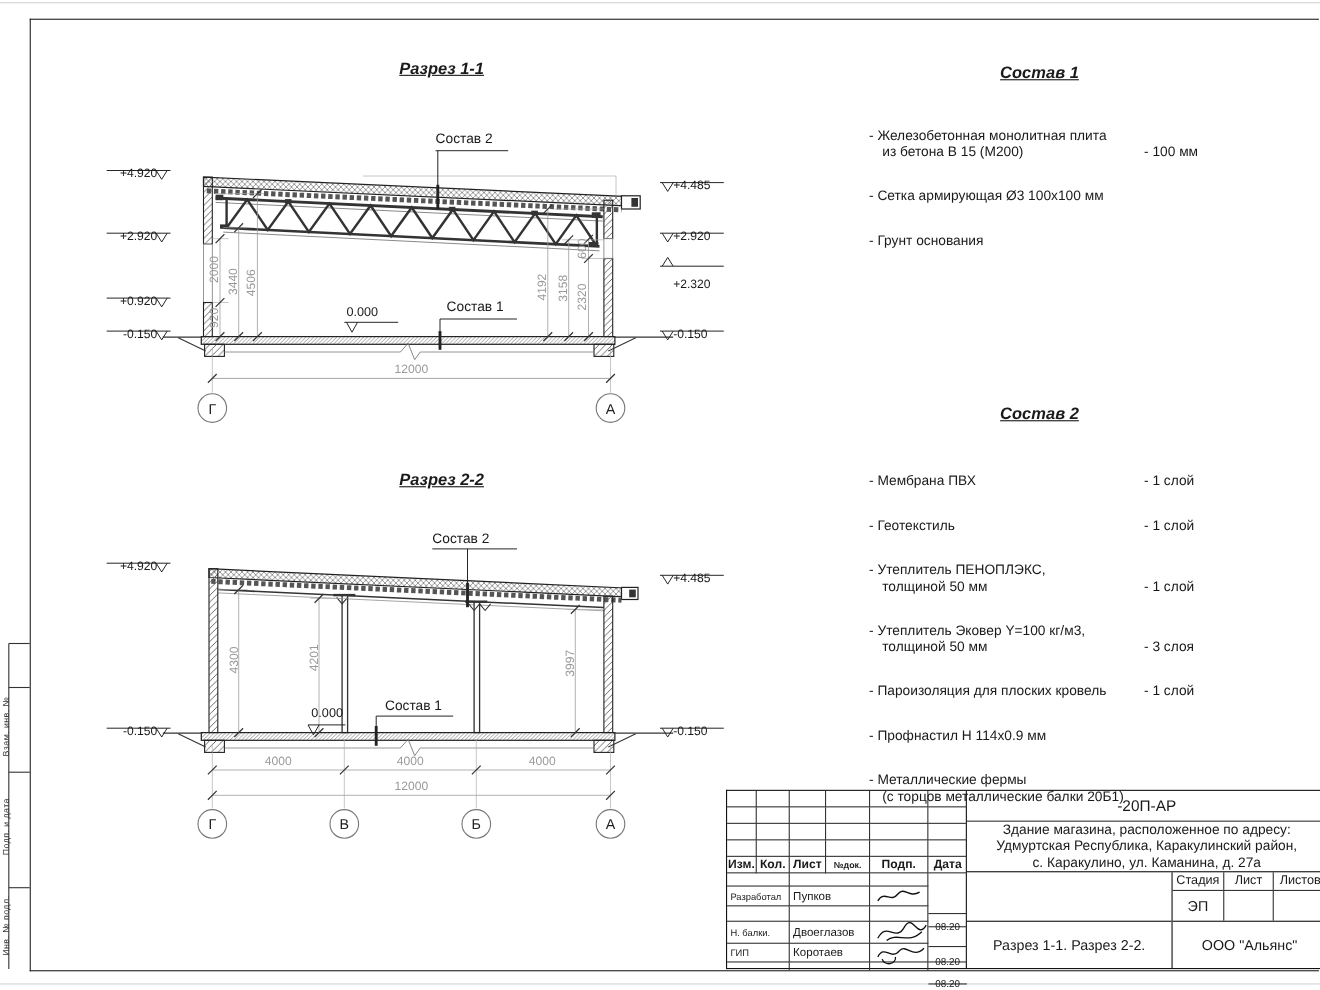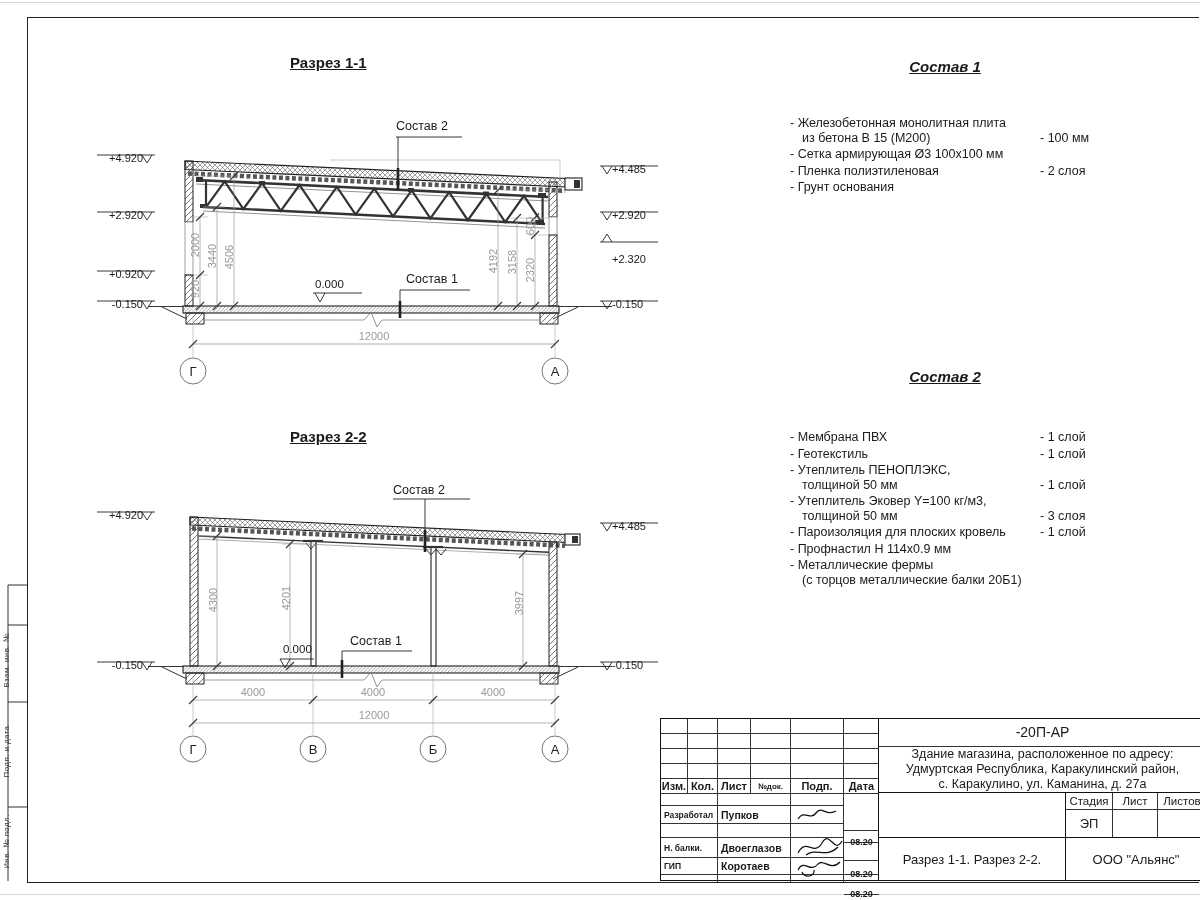--- a/index.html
+++ b/index.html
@@ -2,43 +2,43 @@
 <html><head>
 <meta charset="utf-8">
 <style>
   html,body{margin:0;padding:0;background:#fff;width:1200px;height:900px;overflow:hidden;
     font-family:"Liberation Sans", sans-serif;color:#1a1a1a;}
   .stage{position:absolute;left:0;top:0;width:1200px;height:900px;background:#fff;}
   .edge{position:absolute;left:0;width:100%;border-top:1px solid #d5d5d5;height:0;}
   .frame{position:absolute;left:27px;top:17px;width:1171px;height:864px;border:1.6px solid #222;border-right:none;}
   svg.lines{position:absolute;left:0;top:0;}
   .t{position:absolute;white-space:nowrap;}
-  .sec-title{width:150px;text-align:left;font-size:15px;font-weight:600;text-decoration:underline;}
+  .sec-title{width:150px;text-align:right;font-size:15px;font-style:italic;font-weight:600;text-decoration:underline;}
   .lst-title{width:150px;text-align:center;font-size:15px;font-style:italic;font-weight:600;text-decoration:underline;}
   .elev{font-size:11px;margin-top:10px;}
   .elev.r{width:60px;text-align:right;}
   .lbl{font-size:12.5px;}
   .zero{font-size:11.5px;}
   .vdim{position:absolute;width:60px;text-align:center;transform:rotate(-90deg);font-size:11px;color:#9a9a9a;}
   .hdim{position:absolute;width:60px;text-align:center;font-size:11px;color:#9a9a9a;}
   .axl{position:absolute;width:16px;text-align:center;font-size:13px;color:#222;}
   
-  .lst{position:absolute;width:330px;font-size:12.5px;line-height:1.16;display:flex;flex-direction:column;gap:2px;}
+  .lst{position:absolute;width:330px;font-size:12.5px;line-height:1.16;display:flex;flex-direction:column;gap:26px;}
   .lst .row{display:flex;justify-content:space-between;align-items:flex-end;}
   .lst .nm{white-space:pre-line;padding-left:12px;text-indent:-12px;max-width:240px;}
   .lst .vl{width:80px;flex-shrink:0;}
   
   .tb{position:absolute;left:660px;top:718px;width:545px;height:163px;border:1.8px solid #111;border-right:none;box-sizing:border-box;display:flex;font-size:11px;}
   .tb *{box-sizing:border-box;}
   .tbl{width:218px;border-right:1.6px solid #111;}
   .tbgA{display:grid;grid-template-columns:27px 30px 33px 40px 53px 35px;grid-auto-rows:15px;}
   .tbgA>div{border-right:1px solid #333;border-bottom:1px solid #333;display:flex;align-items:center;justify-content:center;overflow:hidden;}
   .tbgA>div:nth-child(6n){border-right:none;}
   .tbgB{display:grid;grid-template-columns:57px 73px 53px 35px;grid-template-rows:12px 18px 14px 20px 17px 7px;}
-  .tbgB>div{border-right:1px solid #333;border-bottom:1px solid #333;display:flex;align-items:center;padding-left:3px;overflow:visible;font-weight:bold;}
+  .tbgB>div{border-right:1px solid #333;border-bottom:1px solid #333;display:flex;align-items:center;padding-left:3px;overflow:visible;}
   .tbgB>div:nth-child(4n){border-right:none;margin-top:36px;}
   .tbgB>div.last{border-bottom:none;}
   .hdr{font-weight:bold;font-size:11px;justify-content:center!important;padding-left:0!important;}
   .small{font-size:8.5px;}
   .name{font-size:10.5px;}
   .date{font-size:9px;justify-content:center!important;padding-left:0!important;}
   .tbr{width:327px;display:flex;flex-direction:column;}
   .tb-code{height:28px;border-bottom:1px solid #333;display:flex;align-items:center;justify-content:center;font-size:14px;}
   .tb-addr{height:47px;border-bottom:1.6px solid #111;display:flex;flex-direction:column;align-items:center;justify-content:center;font-size:12.5px;line-height:15px;text-align:center;}
   .tb-low{height:88px;display:flex;}
@@ -348,24 +348,20 @@
     <div class="row">
         <span class="nm">- Железобетонная  монолитная плита
 из бетона В 15 (М200)</span>
         <span class="vl">- 100 мм</span>
       </div>
     <div class="row">
         <span class="nm">- Сетка армирующая Ø3 100х100 мм</span>
         <span class="vl"></span>
       </div>
     <div class="row">
-        <span class="nm">- Пленка полиэтиленовая</span>
-        <span class="vl">-  2 слоя</span>
-      </div>
-    <div class="row">
         <span class="nm">- Грунт основания</span>
         <span class="vl"></span>
       </div>
   </div>
 
   <div class="t lst-title" style="left:870px;top:368px">Состав 2</div>
   <div class="lst" style="left:790px;top:430px">
     <div class="row">
         <span class="nm">- Мембрана ПВХ</span>
         <span class="vl">- 1 слой</span>

